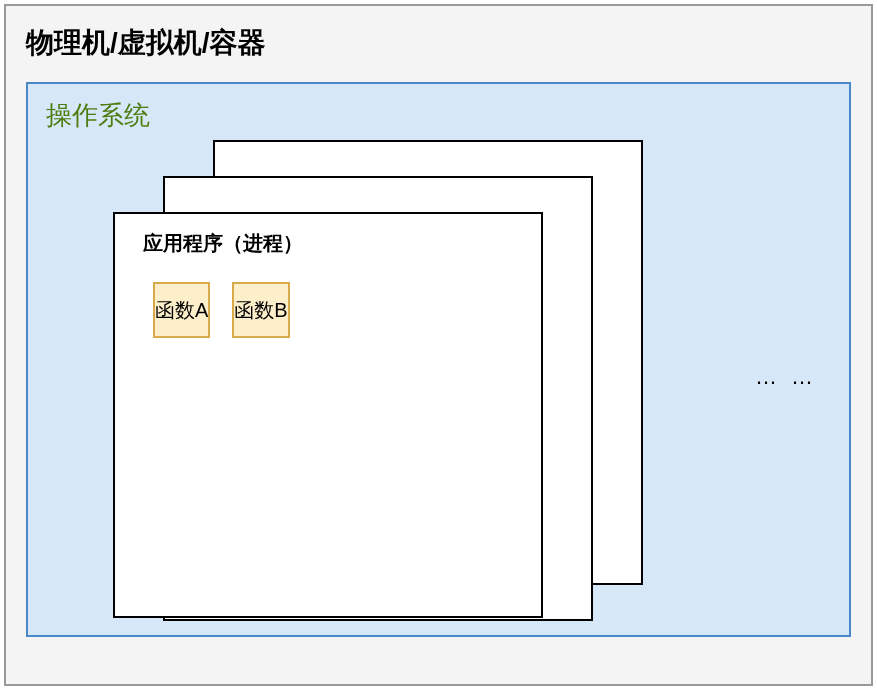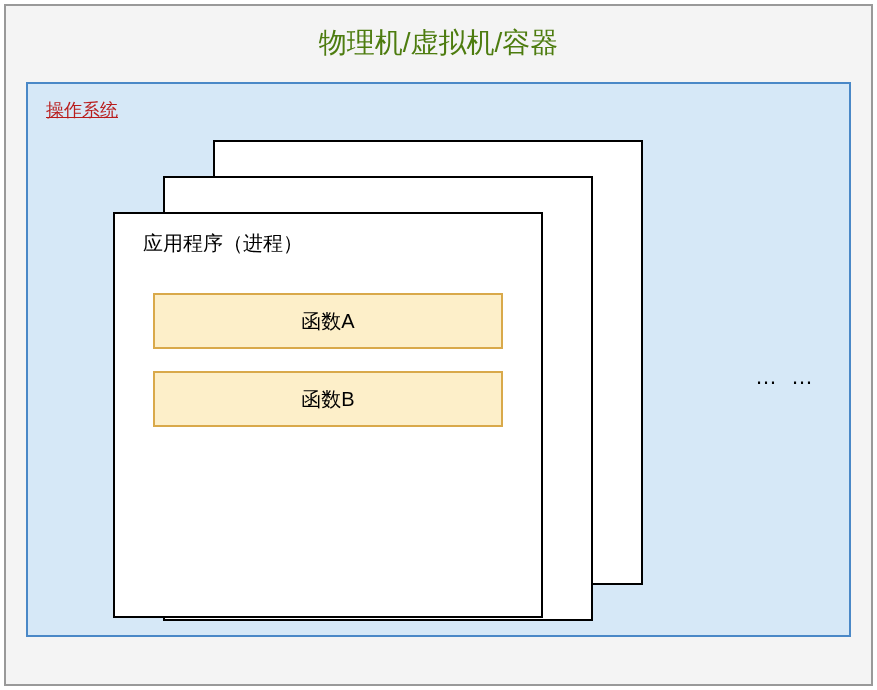--- a/index.html
+++ b/index.html
@@ -17,38 +17,36 @@
     .outer-box {
       width: 100%;
       height: 100%;
       border: 2px solid #999;
       background: #f4f4f4;
       padding: 18px 20px 20px 20px;
       position: relative;
     }
     .outer-title {
       font-size: 28px;
-      font-weight: normal;
-      color: #4d7c0f;
+      font-weight: bold;
+      color: #000000;
       margin-bottom: 20px;
-      text-align: center;
     }
     .os-box {
       border: 2px solid #4a88c7;
       background: #d6e8f7;
       width: 100%;
       height: 555px;
       position: relative;
       padding: 14px 18px;
     }
     .os-title {
-      font-size: 18px;
+      font-size: 26px;
       font-weight: 500;
-      color: #b91c1c;
-      text-decoration: underline;
+      color: #4d7c0f;
     }
     .stack-area {
       position: absolute;
       left: 85px;
       top: 56px;
       width: 520px;
       height: 480px;
     }
     .card {
       position: absolute;
@@ -69,27 +67,26 @@
     }
     .card.front {
       left: 0;
       top: 72px;
       width: 430px;
       height: 406px;
       padding: 16px 28px 20px 28px;
     }
     .front-title {
       font-size: 20px;
-      font-weight: 400;
+      font-weight: 700;
       color: #000;
-      margin-bottom: 36px;
+      margin-bottom: 25px;
     }
     .item-list {
       display: flex;
-      flex-direction: column;
       gap: 22px;
       padding: 0 10px;
     }
     .item {
       background: #fdefc9;
       border: 2px solid #d9a94a;
       height: 56px;
       display: flex;
       align-items: center;
       justify-content: center;

